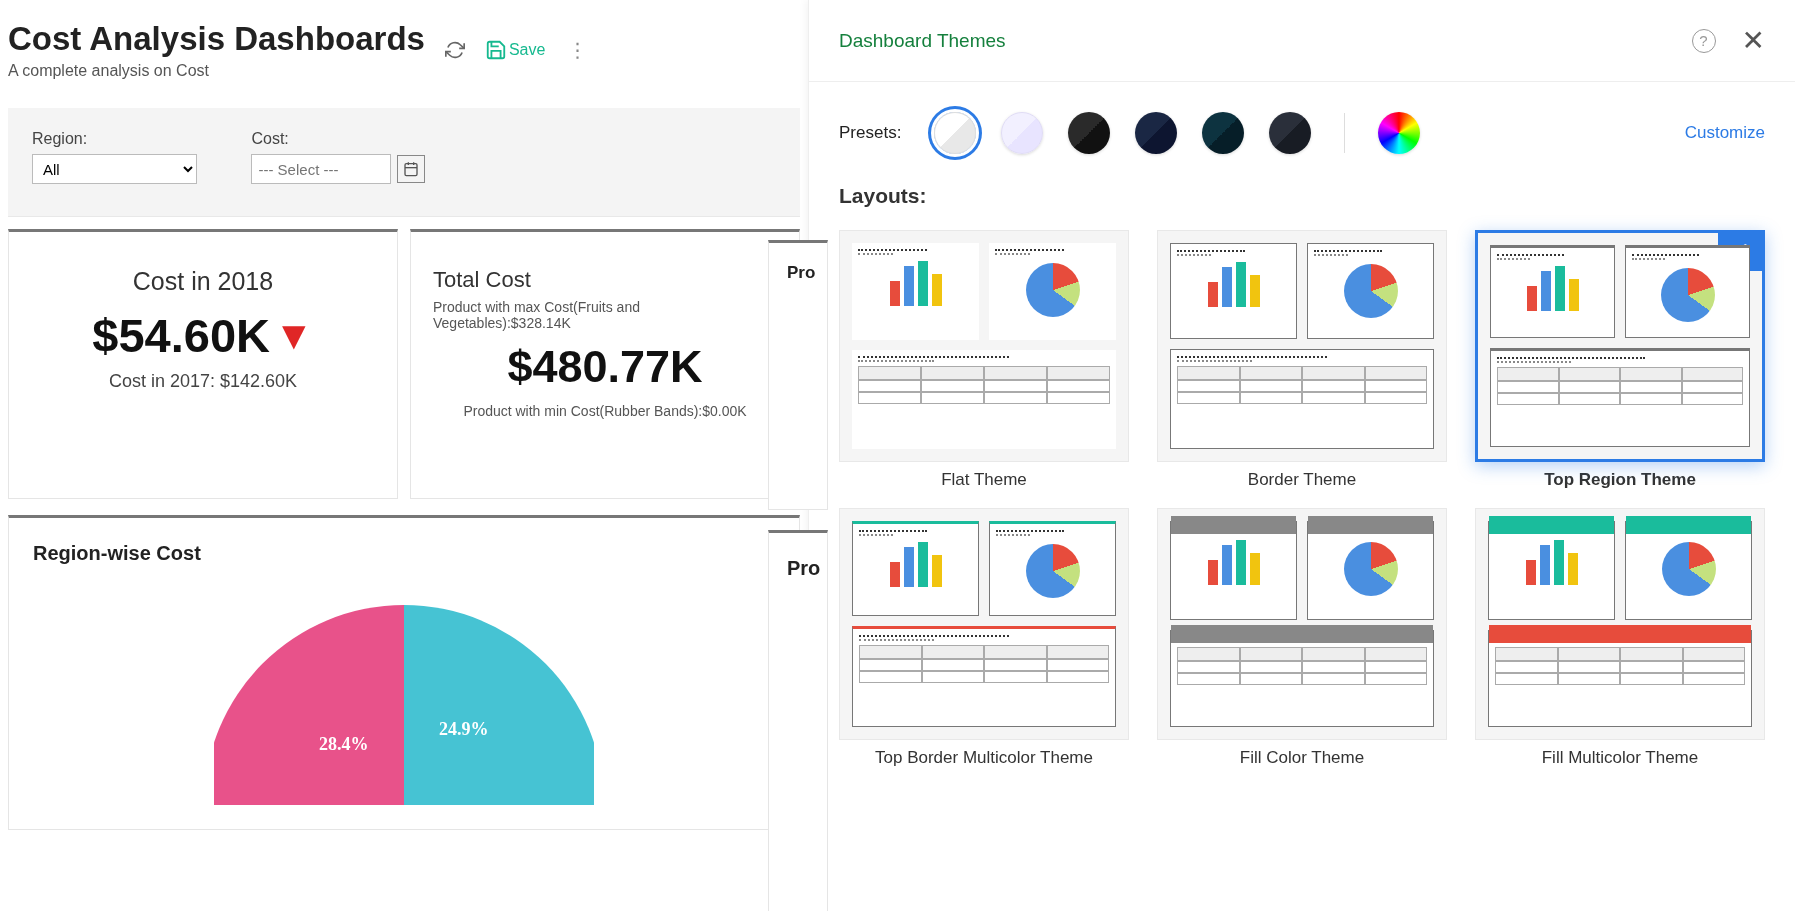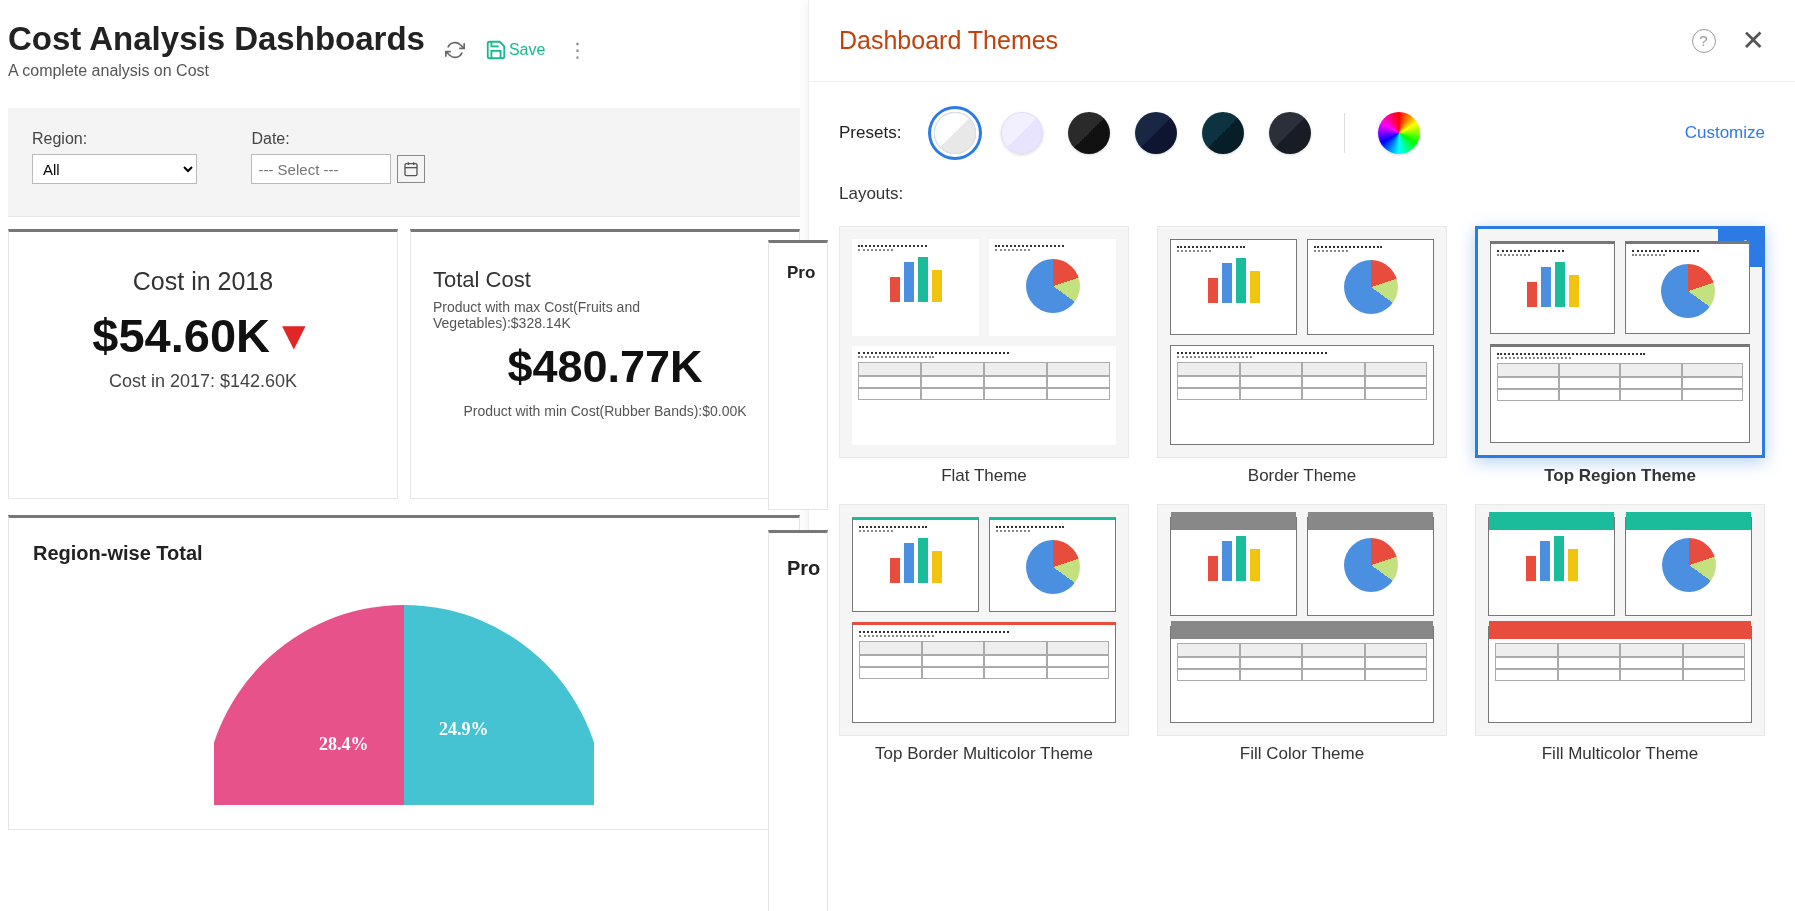--- a/index.html
+++ b/index.html
@@ -40,41 +40,41 @@
 
 .region-widget { background: #fff; border: 1px solid #e5e5e5; border-top: 3px solid #777; margin-top: 16px; padding: 24px; }
 .region-title { font-size: 20px; font-weight: 700; color: #222; }
 .pie-container { display: flex; justify-content: center; margin-top: 30px; font-family: Liberation Serif, serif; }
 
 .partial-widget { position: absolute; right: -20px; top: 240px; padding: 20px 0 0 18px; font-size: 17px; font-weight: 700; color: #222; border: 1px solid #e5e5e5; border-top: 3px solid #777; background: #fff; height: 270px; width: 60px; overflow: hidden; }
 .partial-widget2 { position: absolute; right: -20px; top: 530px; padding: 24px 0 0 18px; font-size: 20px; font-weight: 700; color: #222; border: 1px solid #e5e5e5; border-top: 3px solid #777; background: #fff; height: 400px; width: 60px; overflow: hidden; }
 
 
 .themes-header { display: flex; align-items: center; justify-content: space-between; padding: 24px 30px; border-bottom: 1px solid #eee; }
-.themes-title { font-size: 25px; color: #c2410c; font-weight: 500; }
+.themes-title { font-size: 19px; color: #15803d; font-weight: 500; }
 .themes-header-right { display: flex; align-items: center; gap: 26px; }
 .help-icon { width: 24px; height: 24px; border: 1.5px solid #999; border-radius: 50%; display: flex; align-items: center; justify-content: center; color: #999; font-size: 15px; cursor: pointer; }
 .close-icon { font-size: 28px; color: #555; cursor: pointer; }
 
 .presets-row { display: flex; align-items: center; gap: 25px; padding: 30px 30px 16px 30px; }
 .presets-label { font-size: 17px; color: #222; font-weight: 500; margin-right: 8px; }
 .swatch { width: 42px; height: 42px; border-radius: 50%; cursor: pointer; position: relative; box-shadow: 0 1px 3px rgba(0,0,0,0.15); }
 .swatch.selected { box-shadow: 0 0 0 3px #fff, 0 0 0 6px #2c7be5; }
 .swatch-half { background: linear-gradient(135deg, #fff 50%, #e8e8e8 50%); border: 1px solid #ddd; }
 .swatch-light { background: linear-gradient(135deg, #f2f0ff 50%, #e8e4ff 50%); border: 1px solid #e0dcf5; }
 .swatch-dark1 { background: linear-gradient(135deg, #2a2a2a 50%, #111 50%); }
 .swatch-dark2 { background: linear-gradient(135deg, #1a2744 50%, #0d1530 50%); }
 .swatch-dark3 { background: linear-gradient(135deg, #0d3340 50%, #061e28 50%); }
 .swatch-dark4 { background: linear-gradient(135deg, #2a2f3a 50%, #181c24 50%); }
 .presets-divider { width: 1px; height: 40px; background: #ddd; margin: 0 8px; }
 .swatch-rainbow { background: conic-gradient(red, yellow, lime, cyan, blue, magenta, red); padding: 3px; }
 .swatch-rainbow-inner { width: 100%; height: 100%; border-radius: 50%; background: #fff; }
 .customize-link { margin-left: auto; color: #2c7be5; font-size: 17px; cursor: pointer; }
 
-.layouts-label { font-size: 17px; font-weight: 400; padding: 14px 30px 0 30px; }
+.layouts-label { font-size: 21px; font-weight: 700; padding: 14px 30px 0 30px; }
 .layouts-grid { display: grid; grid-template-columns: repeat(3, 1fr); gap: 18px 28px; padding: 22px 30px; }
 .layout-card { background: #f5f5f5; border: 1px solid #e8e8e8; padding: 12px; position: relative; cursor: pointer; height: 232px; display: flex; flex-direction: column; gap: 10px; }
 .layout-card.selected { border: 3px solid #2c7be5; box-shadow: 0 4px 16px rgba(44,123,229,0.35); }
 .layout-check { position: absolute; top: -2px; right: -2px; width: 46px; height: 40px; background: #2c7be5; display: flex; align-items: center; justify-content: center; color: #fff; font-size: 22px; }
 .layout-row { display: flex; gap: 10px; flex: 1; }
 .layout-box { background: #fff; border: 1px solid #777; flex: 1; position: relative; padding: 6px; }
 .layout-box.fill-header { padding-top: 0; }
 .fill-bar { height: 18px; background: #888; margin: -6px -6px 4px -6px; }
 .fill-bar.teal { background: #1abc9c; }
 .fill-bar.red { background: #e74c3c; }
@@ -122,21 +122,21 @@
     </div>
 
     <div class="filter-bar">
       <div class="filter-group">
         <div class="filter-label">Region:</div>
         <select class="filter-select">
           <option>All</option>
         </select>
       </div>
       <div class="filter-group">
-        <div class="filter-label">Date:</div>
+        <div class="filter-label">Cost:</div>
         <div class="date-row">
           <input class="filter-select" style="width: 140px;" placeholder="--- Select ---">
           <span class="date-icon">
             <svg width="16" height="16" viewBox="0 0 24 24" fill="none" stroke="#555" stroke-width="2">
                 <rect x="3" y="4" width="18" height="18" rx="2"></rect>
                 <line x1="16" y1="2" x2="16" y2="6"></line>
                 <line x1="8" y1="2" x2="8" y2="6"></line>
                 <line x1="3" y1="10" x2="21" y2="10"></line>
               </svg>
           </span>
@@ -157,21 +157,21 @@
         <div class="total-title">Total Cost</div>
         <div class="total-sub">Product with max Cost(Fruits and Vegetables):$328.14K</div>
         <div class="total-value">$480.77K</div>
         <div class="total-sub" style="text-align:center">Product with min Cost(Rubber Bands):$0.00K</div>
       </div>
     </div>
 
     <div class="partial-widget">Pro</div>
 
     <div class="region-widget">
-      <div class="region-title">Region-wise Total</div>
+      <div class="region-title">Region-wise Cost</div>
       <div class="pie-container">
         <svg width="380" height="210">
           <g transform="translate(190,210)">
             <path d="M 0 0 L 0 -200 A 200 200 0 0 0 -200 0 Z" fill="#e8528a"></path>
             <path d="M 0 0 L 0 -200 A 200 200 0 0 1 200 0 Z" fill="#46c3d3"></path>
             <text x="-85" y="-55" fill="#fff" font-size="18" font-weight="600">28.4%</text>
             <text x="35" y="-70" fill="#fff" font-size="18" font-weight="600">24.9%</text>
           </g>
         </svg>
       </div>

